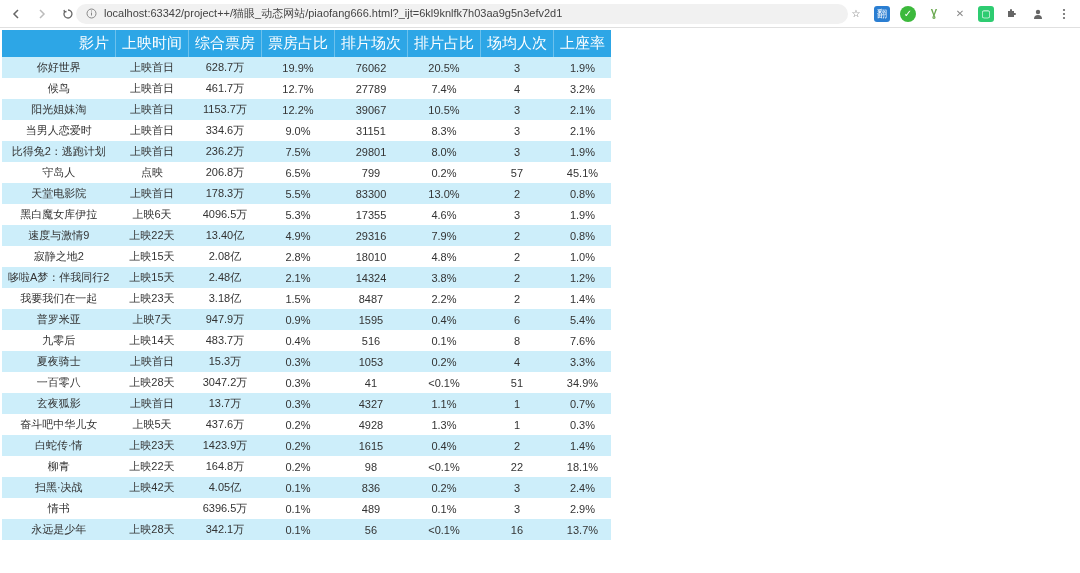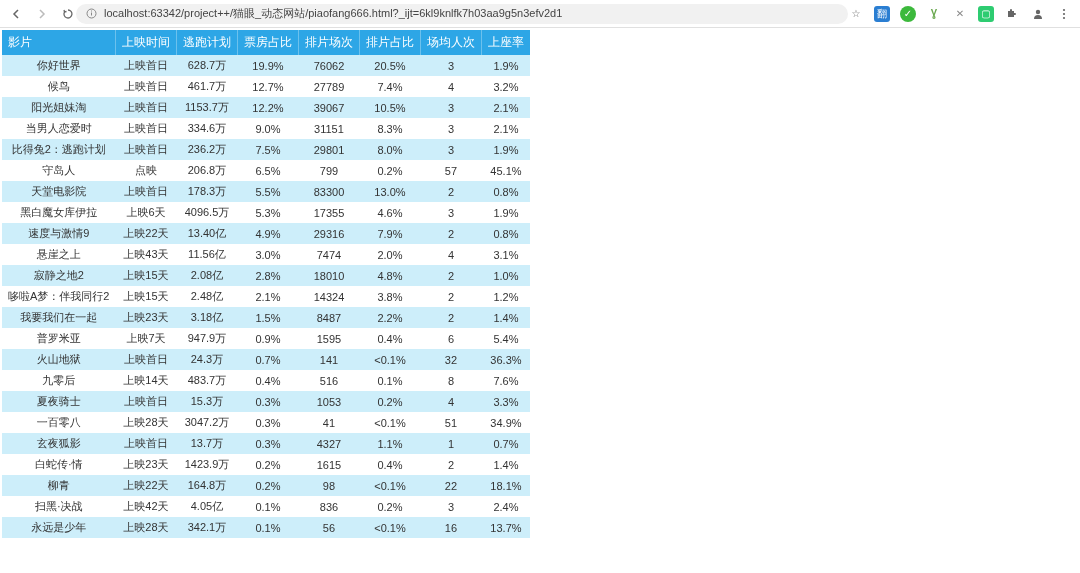--- a/index.html
+++ b/index.html
@@ -19,21 +19,21 @@
     .ext-b { background:#3cb93c; color:#fff; border-radius:50%; }
     .ext-d { color:#6aa84f; font-weight:bold; }
     .ext-e { background:#2ecc71; color:#fff; }
     .ext-f { color:#555; }
     .ext-g { color:#555; }
     .ext-h { color:#555; }
     
     
     .content { margin: 2px 0 0 2px; }
     table { border-collapse: collapse; }
-    thead th { background: #2da6e6; color: #fff; font-weight: normal; padding: 4px 6px; text-align: left; font-size: 12px; border-right: 1px solid rgba(255,255,255,0.3); white-space: nowrap; }
+    thead th { background: #2da6e6; color: #fff; font-weight: normal; padding: 4px 6px; text-align: right; font-size: 15px; border-right: 1px solid rgba(255,255,255,0.3); white-space: nowrap; }
     tbody td { padding: 3px 6px; text-align: center; font-size: 11px; color: #333; white-space: nowrap; }
     tbody tr:nth-child(odd) { background: #cdeefa; }
     tbody tr:nth-child(even) { background: #fff; }
     
     .col-film { width: 86px; }
     .col-time { width: 42px; font-family: Liberation Mono, monospace; }
     .col-box { width: 46px; }
     .col-boxratio { width: 40px; margin-left: 36px; }
     .col-shows { width: 42px; margin-top: 32px; }
     .col-showratio { width: 40px; margin-left: 36px; }
@@ -99,21 +99,21 @@
       </span>
   </div>
 </div>
 
 <div class="content">
   <table>
     <thead>
       <tr>
         <th class="col-film">影片</th>
         <th class="col-time">上映时间</th>
-        <th class="col-box">逃跑计划</th>
+        <th class="col-box">综合票房</th>
         <th class="col-boxratio">票房占比</th>
         <th class="col-shows">排片场次</th>
         <th class="col-showratio">排片占比</th>
         <th class="col-avgaud">场均人次</th>
         <th class="col-seat">上座率</th>
       </tr>
     </thead>
     <tbody id="tbody">
         <tr>
           <td>你好世界</td>
@@ -199,30 +199,20 @@
           <td>速度与激情9</td>
           <td>上映22天</td>
           <td>13.40亿</td>
           <td>4.9%</td>
           <td>29316</td>
           <td>7.9%</td>
           <td>2</td>
           <td>0.8%</td>
         </tr>
         <tr>
-          <td>悬崖之上</td>
-          <td>上映43天</td>
-          <td>11.56亿</td>
-          <td>3.0%</td>
-          <td>7474</td>
-          <td>2.0%</td>
-          <td>4</td>
-          <td>3.1%</td>
-        </tr>
-        <tr>
           <td>寂静之地2</td>
           <td>上映15天</td>
           <td>2.08亿</td>
           <td>2.8%</td>
           <td>18010</td>
           <td>4.8%</td>
           <td>2</td>
           <td>1.0%</td>
         </tr>
         <tr>
@@ -249,30 +239,20 @@
           <td>普罗米亚</td>
           <td>上映7天</td>
           <td>947.9万</td>
           <td>0.9%</td>
           <td>1595</td>
           <td>0.4%</td>
           <td>6</td>
           <td>5.4%</td>
         </tr>
         <tr>
-          <td>火山地狱</td>
-          <td>上映首日</td>
-          <td>24.3万</td>
-          <td>0.7%</td>
-          <td>141</td>
-          <td>&lt;0.1%</td>
-          <td>32</td>
-          <td>36.3%</td>
-        </tr>
-        <tr>
           <td>九零后</td>
           <td>上映14天</td>
           <td>483.7万</td>
           <td>0.4%</td>
           <td>516</td>
           <td>0.1%</td>
           <td>8</td>
           <td>7.6%</td>
         </tr>
         <tr>
@@ -299,20 +279,30 @@
           <td>玄夜狐影</td>
           <td>上映首日</td>
           <td>13.7万</td>
           <td>0.3%</td>
           <td>4327</td>
           <td>1.1%</td>
           <td>1</td>
           <td>0.7%</td>
         </tr>
         <tr>
+          <td>奋斗吧中华儿女</td>
+          <td>上映5天</td>
+          <td>437.6万</td>
+          <td>0.2%</td>
+          <td>4928</td>
+          <td>1.3%</td>
+          <td>1</td>
+          <td>0.3%</td>
+        </tr>
+        <tr>
           <td>白蛇传·情</td>
           <td>上映23天</td>
           <td>1423.9万</td>
           <td>0.2%</td>
           <td>1615</td>
           <td>0.4%</td>
           <td>2</td>
           <td>1.4%</td>
         </tr>
         <tr>
@@ -327,20 +317,30 @@
         </tr>
         <tr>
           <td>扫黑·决战</td>
           <td>上映42天</td>
           <td>4.05亿</td>
           <td>0.1%</td>
           <td>836</td>
           <td>0.2%</td>
           <td>3</td>
           <td>2.4%</td>
+        </tr>
+        <tr>
+          <td>情书</td>
+          <td></td>
+          <td>6396.5万</td>
+          <td>0.1%</td>
+          <td>489</td>
+          <td>0.1%</td>
+          <td>3</td>
+          <td>2.9%</td>
         </tr>
         <tr>
           <td>永远是少年</td>
           <td>上映28天</td>
           <td>342.1万</td>
           <td>0.1%</td>
           <td>56</td>
           <td>&lt;0.1%</td>
           <td>16</td>
           <td>13.7%</td>

